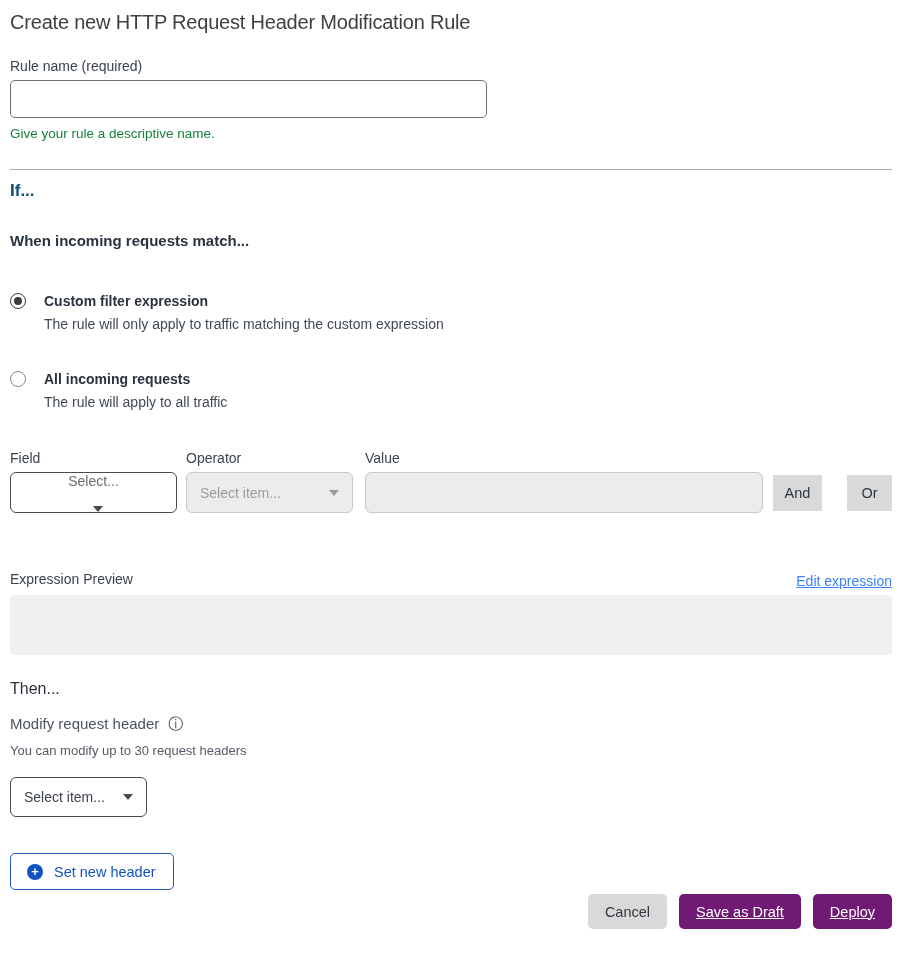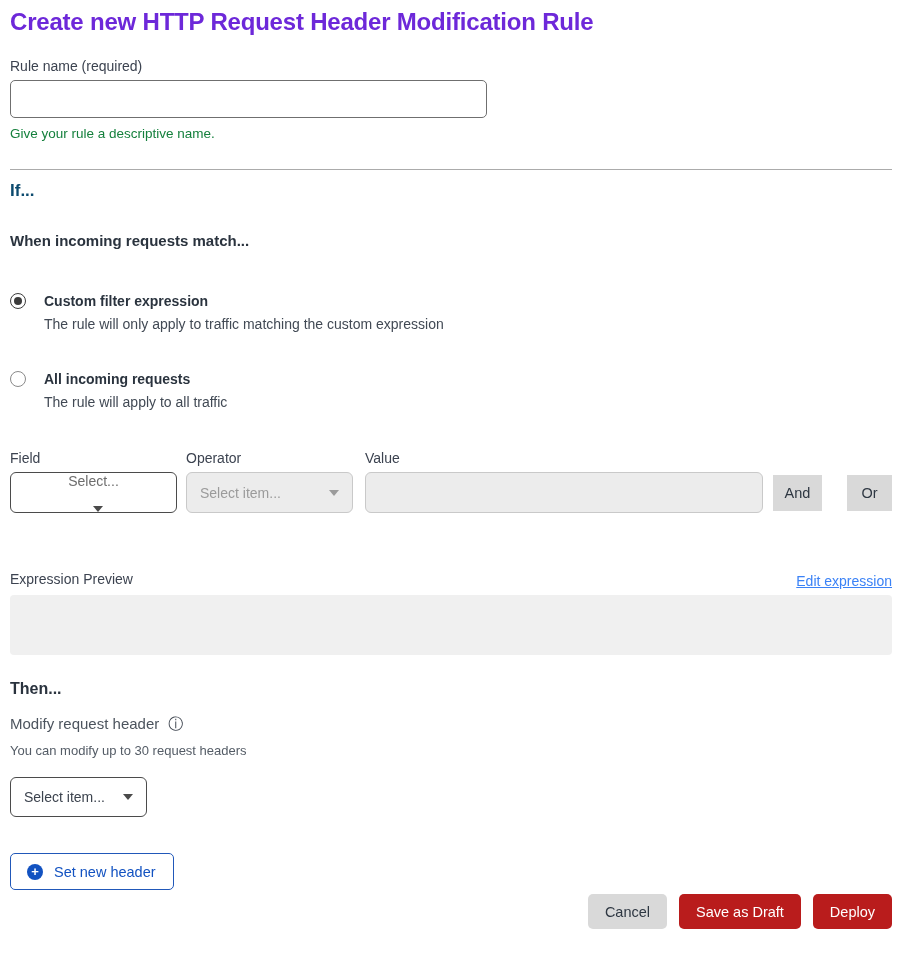--- a/index.html
+++ b/index.html
@@ -6,23 +6,23 @@
   html, body { width: 899px; height: 956px; }
   body {
     font-family: "Liberation Sans", sans-serif;
     background: #ffffff;
     color: #2e3742;
     overflow: hidden;
   }
   .container { padding: 8px 7px 0 10px; width: 899px; }
 
   .page-title {
-    font-size: 24px;
-    font-weight: 700;
-    color: #6d28d9;
+    font-size: 20px;
+    font-weight: 400;
+    color: #404040;
     line-height: 28px;
     letter-spacing: -0.2px;
   }
 
   .field-label { font-size: 14px; color: #3c4350; line-height: 20px; }
   .rule-name-label { margin-top: 20px; }
 
   .text-input {
     display: block;
     margin-top: 4px;
@@ -139,21 +139,21 @@
     margin-top: 6px;
     height: 60px;
     background: #f0f0f0;
     border-radius: 4px;
     font-family: "Liberation Mono", monospace;
     font-size: 13px;
     color: #444;
     padding: 8px 12px;
   }
 
-  .then-heading { margin-top: 22px; font-size: 16px; font-weight: 700; color: #2a333e; line-height: 24px; }
+  .then-heading { margin-top: 22px; font-size: 16px; font-weight: 400; color: #2a333e; line-height: 24px; }
   .modify-row { margin-top: 12px; display: flex; align-items: center; gap: 9px; }
   .modify-label { font-size: 15px; color: #4c545e; line-height: 22px; }
   .info-icon { font-size: 15px; color: #3f4650; line-height: 1; cursor: pointer; font-family: "DejaVu Sans", sans-serif; }
   .small-help { margin-top: 8px; font-size: 13px; color: #545c66; line-height: 15px; }
 
   .header-select {
     margin-top: 19px;
     width: 137px;
     height: 40px;
     background: #fff;
@@ -197,21 +197,21 @@
   .footer-btn {
     height: 35px;
     border: none;
     border-radius: 5px;
     font-family: "Liberation Sans", sans-serif;
     font-size: 14.5px;
     padding: 0 17px;
     cursor: pointer;
   }
   .btn-secondary { background: #d9d9d9; color: #2e3742; }
-  .btn-primary { background: #b91c1c; color: #ffffff; }
+  .btn-primary { background: #701a75; color: #ffffff; text-decoration: underline; }
 </style>
 </head>
 <body>
 
 <div class="container">
 
   <h1 class="page-title">Create new HTTP Request Header Modification Rule</h1>
 
   <div class="field-label rule-name-label">Rule name (required)</div>
   <input class="text-input" type="text" value="" style="">

